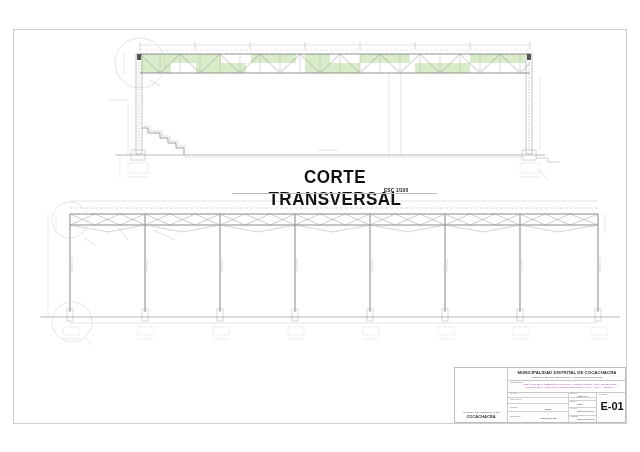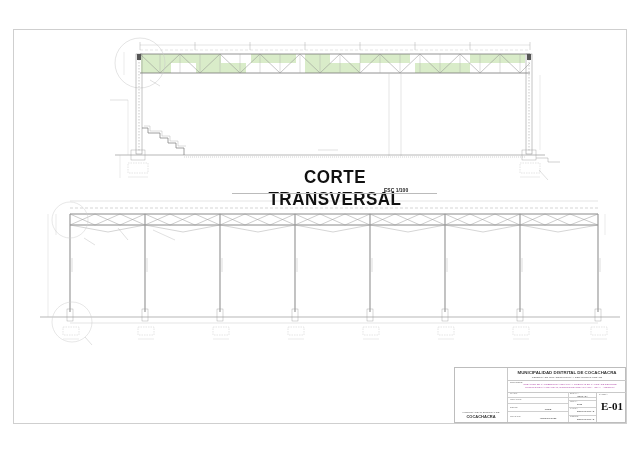--- a/index.html
+++ b/index.html
@@ -22,21 +22,21 @@
   .tb-project-text{position:absolute;left:10px;top:3px;width:104px;text-align:center;font-size:2.4px;line-height:3px;color:#b04aa8;}
   .tb-row{position:absolute;left:53px;width:88px;border-bottom:1px solid #d0d0d0;height:5px;}
   .tb-row .lbl{position:absolute;left:2px;top:0;font-size:2px;color:#777;}
   .tb-row .val{position:absolute;left:20px;top:1.5px;width:40px;text-align:center;font-size:2.4px;color:#444;}
   .tb-mid{position:absolute;left:113px;top:24px;width:28px;height:30px;border-left:1px solid #d0d0d0;}
   .tb-mid .cell{position:absolute;left:0;width:28px;height:7.5px;border-bottom:1px solid #d0d0d0;}
   .tb-mid .cell .lbl{position:absolute;left:1px;top:0;font-size:2px;color:#777;}
   .tb-mid .cell .val{position:absolute;left:8px;top:3px;font-size:2.3px;color:#444;}
   .tb-sheet{position:absolute;left:141px;top:24px;width:30px;height:30px;border-left:1px solid #c9c9c9;}
   .tb-sheet-label{position:absolute;left:2px;top:1px;font-size:2.2px;color:#666;}
-  .tb-sheet-code{position:absolute;left:0;top:8px;width:30px;text-align:center;font-size:11px;font-weight:bold;color:#111;font-family:Liberation Serif, serif;}
+  .tb-sheet-code{position:absolute;left:0;top:8px;width:30px;text-align:center;font-size:11px;font-weight:bold;color:#111;}
 </style>
 </head>
 <body>
 
 <div class="sheet"></div>
 
 <svg class="drawing" width="640" height="452" viewBox="0 0 640 452">
 
   <g stroke="#9a9a9a" fill="none" stroke-width="0.6">
 

